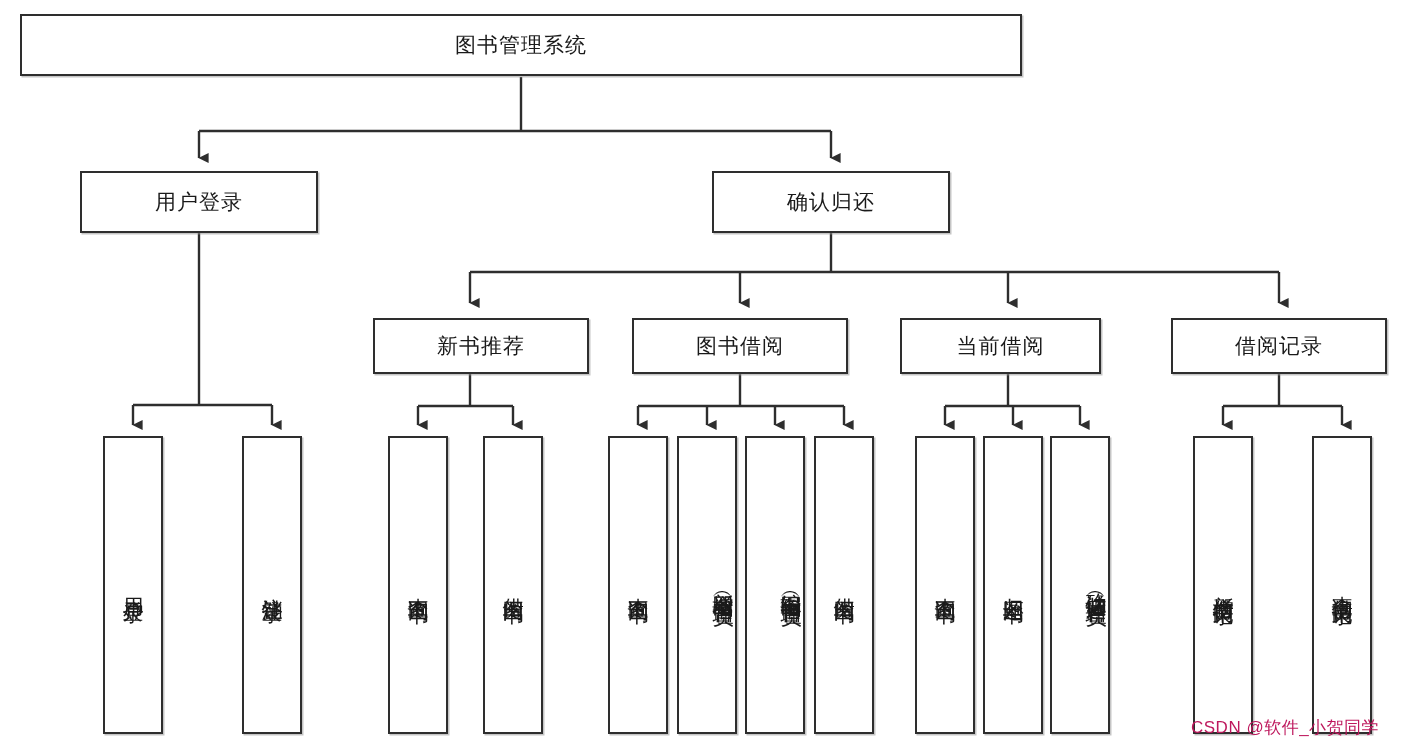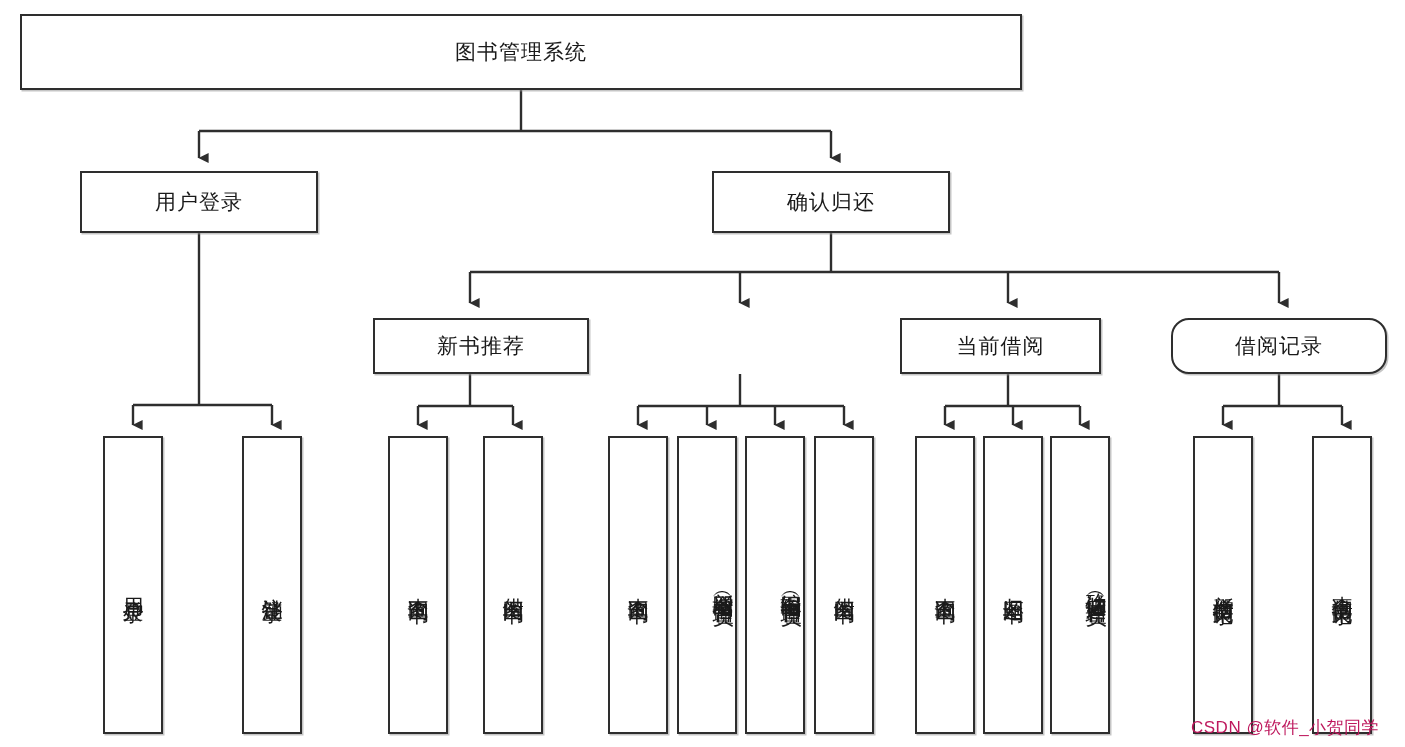--- a/index.html
+++ b/index.html
@@ -113,28 +113,29 @@
       <path d="M1013,406 L1013,425" marker-end="url(#arrow)"></path>
       <path d="M1080,406 L1080,425" marker-end="url(#arrow)"></path>
 
       <path d="M1279,374 L1279,406"></path>
       <path d="M1223,406 L1342,406"></path>
       <path d="M1223,406 L1223,425" marker-end="url(#arrow)"></path>
       <path d="M1342,406 L1342,425" marker-end="url(#arrow)"></path>
     </g>
   </svg>
 
-  <div class="node node-h" style="left:20px; top:14px; width:1002px; height:76px;text-align:center;">图书管理系统</div>
+  <div class="node node-h" style="left:20px; top:14px; width:1002px; height:62px;text-align:center;">图书管理系统</div>
 
   <div class="node node-h" style="left:80px; top:171px; width:238px; height:62px;">用户登录</div>
   <div class="node node-h" style="left:712px; top:171px; width:238px; height:62px;">确认归还</div>
 
   <div class="node node-h" style="left:362px; top:318px; width:216px; height:56px;margin-left:11px;">新书推荐</div>
+  <div class="node node-h" style="left:632px; top:318px; width:216px; height:56px;">图书借阅</div>
   <div class="node node-h" style="left:900px; top:318px; width:201px; height:56px;">当前借阅</div>
-  <div class="node node-h" style="left:1171px; top:318px; width:216px; height:56px;border-radius:18px;">借阅记录</div>
+  <div class="node node-h" style="left:1171px; top:318px; width:216px; height:56px;">借阅记录</div>
 
   <div class="node node-v vcenter" style="left:103px; top:436px; width:60px; height:298px;">用户登录</div>
   <div class="node node-v vcenter" style="left:242px; top:436px; width:60px; height:298px;">注销登录</div>
 
   <div class="node node-v vcenter" style="left:388px; top:436px; width:60px; height:298px;">查询图书</div>
   <div class="node node-v vcenter" style="left:483px; top:436px; width:60px; height:298px;">借阅图书</div>
 
   <div class="node node-v vcenter" style="left:608px; top:436px; width:60px; height:298px;">查询图书</div>
   <div class="node node-v" style="left:677px; top:436px; width:60px; height:298px;">新增图书（管理员）</div>
   <div class="node node-v" style="left:745px; top:436px; width:60px; height:298px;">编辑图书（管理员）</div>

